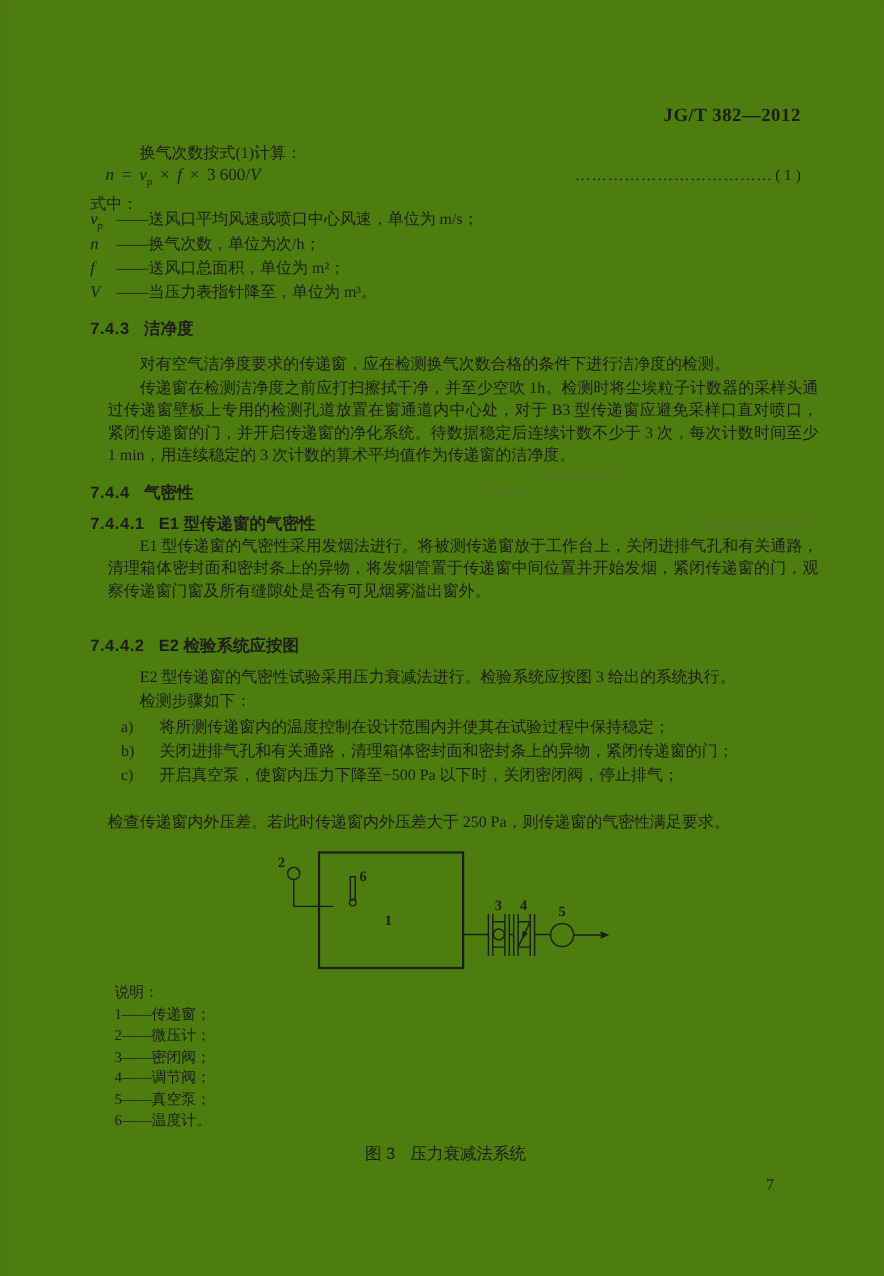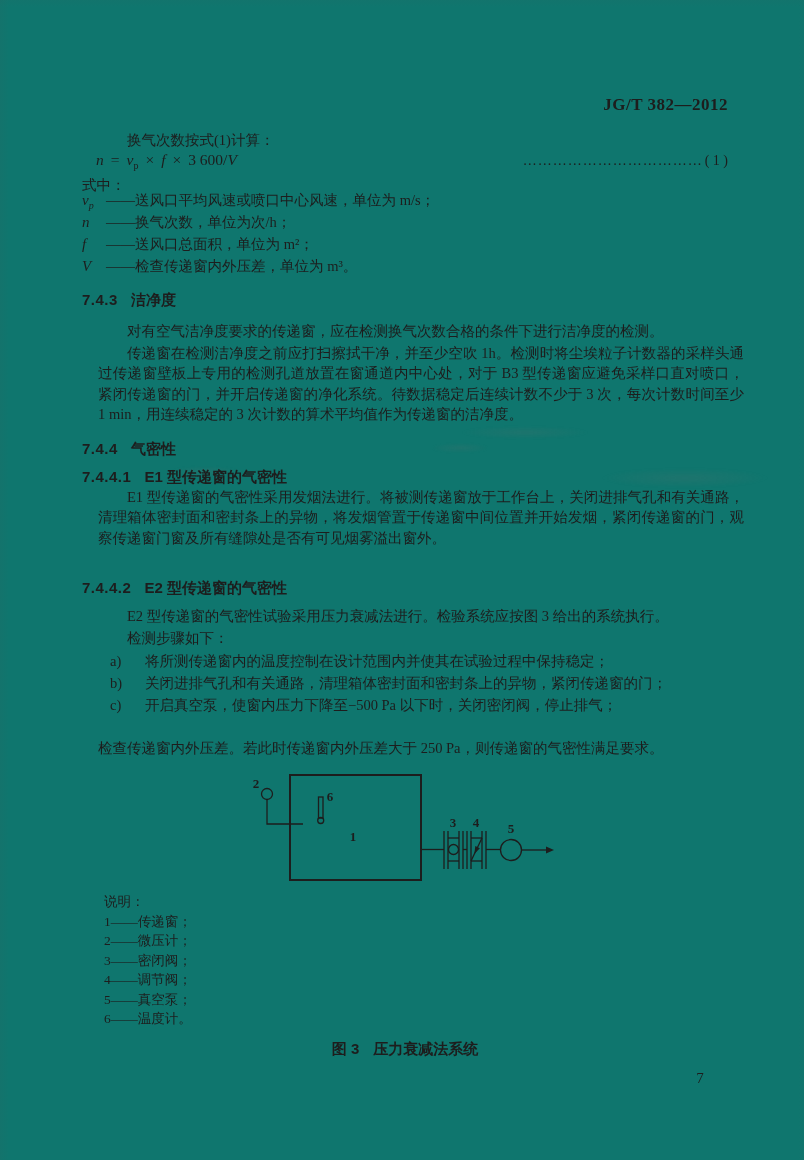--- a/index.html
+++ b/index.html
@@ -1,19 +1,19 @@
 <!DOCTYPE html>
 <html><head>
 <meta charset="utf-8">
 <style>
   html,body{margin:0;padding:0;background:#e9e9e7;}
   .page{
     position:relative;
     width:804px;height:1160px;
-    background:#0f766e;
+    background:#4d7c0f;
     font-family:"Liberation Serif", serif;
     color:#1d1d1d;
     overflow:hidden;
   }
   .page::before{
     content:"";position:absolute;inset:0;pointer-events:none;
     background:
       linear-gradient(90deg, rgba(80,80,80,0.07), rgba(80,80,80,0) 9px),
       linear-gradient(180deg, rgba(80,80,80,0.05), rgba(80,80,80,0) 7px),
       linear-gradient(270deg, rgba(80,80,80,0.04), rgba(80,80,80,0) 6px);
@@ -33,21 +33,21 @@
   .eqno{position:absolute;right:0;top:2px;font-size:14px;}
   .dots{letter-spacing:1px;margin-right:2px;}
   .where{top:176px;font-size:14.5px;}
   .defs{top:189px;font-size:14.5px;}
   .def-row{height:22px;line-height:22px;}
   .sym{display:inline-block;width:24px;font-style:italic;font-size:15px;}
   .steps{top:650px;font-size:14.5px;}
   .step{height:22px;line-height:22px;padding-left:28px;font-family:Liberation Serif, serif;}
   .slabel{display:inline-block;width:35px;}
   .legend{left:104px;top:892px;font-size:13.5px;line-height:19.5px;}
-  .caption{top:1040px;text-align:center;font-family:"Liberation Sans","DejaVu Sans",sans-serif;font-weight:700;font-size:15px;}
+  .caption{top:1040px;text-align:center;font-family:"Liberation Sans","DejaVu Sans",sans-serif;font-weight:400;font-size:15px;}
   .caption .cap-label{margin-right:14px;}
   .pagenum{left:688px;top:1070px;width:24px;text-align:center;font-size:15px;}
   .figure-svg{position:absolute;left:215px;top:760px;}
   .smudge{position:absolute;pointer-events:none;filter:blur(1px);
     background:radial-gradient(ellipse at center, rgba(110,110,110,0.16), rgba(110,110,110,0) 70%);}
 </style>
 </head>
 <body>
 
 <div class="page">
@@ -67,40 +67,40 @@
     <span class="math"><i>n</i><span class="op">=</span><i>v</i><sub>p</sub><span class="op">×</span><i>f</i><span class="op">×</span><span>3 600/</span><i>V</i></span>
     <span class="eqno"><span class="dots">………………………………</span><span>( 1 )</span></span>
   </div>
 
   <div class="blk where">式中：</div>
 
   <div class="blk defs">
     <div class="def-row"><span class="sym"><i>v</i><sub>p</sub></span><span>——</span><span>送风口平均风速或喷口中心风速，单位为 m/s；</span></div>
     <div class="def-row"><span class="sym"><i>n</i><sub></sub></span><span>——</span><span>换气次数，单位为次/h；</span></div>
     <div class="def-row"><span class="sym"><i>f</i><sub></sub></span><span>——</span><span>送风口总面积，单位为 m²；</span></div>
-    <div class="def-row"><span class="sym"><i>V</i><sub></sub></span><span>——</span><span>检查传递窗内外压差，单位为 m³。</span></div>
+    <div class="def-row"><span class="sym"><i>V</i><sub></sub></span><span>——</span><span>当压力表指针降至，单位为 m³。</span></div>
   </div>
 
   <div class="blk h" style="top:290px;">
     <span class="hnum">7.4.3</span><span>洁净度</span>
   </div>
   <div class="blk para indent" style="top:321px;">对有空气洁净度要求的传递窗，应在检测换气次数合格的条件下进行洁净度的检测。</div>
   <div class="blk para indent" style="top:343px;">传递窗在检测洁净度之前应打扫擦拭干净，并至少空吹 1h。检测时将尘埃粒子计数器的采样头通过传递窗壁板上专用的检测孔道放置在窗通道内中心处，对于 B3 型传递窗应避免采样口直对喷口，紧闭传递窗的门，并开启传递窗的净化系统。待数据稳定后连续计数不少于 3 次，每次计数时间至少 1 min，用连续稳定的 3 次计数的算术平均值作为传递窗的洁净度。</div>
 
   <div class="blk h" style="top:439px;">
     <span class="hnum">7.4.4</span><span>气密性</span>
   </div>
 
   <div class="blk h" style="top:467px;">
     <span class="hnum">7.4.4.1</span><span>E1 型传递窗的气密性</span>
   </div>
   <div class="blk para indent" style="top:487px;">E1 型传递窗的气密性采用发烟法进行。将被测传递窗放于工作台上，关闭进排气孔和有关通路，清理箱体密封面和密封条上的异物，将发烟管置于传递窗中间位置并开始发烟，紧闭传递窗的门，观察传递窗门窗及所有缝隙处是否有可见烟雾溢出窗外。</div>
 
   <div class="blk h" style="top:578px;">
-    <span class="hnum">7.4.4.2</span><span>E2 型传递窗的气密性</span>
+    <span class="hnum">7.4.4.2</span><span>E2 检验系统应按图</span>
   </div>
   <div class="blk para indent" style="top:606px;">E2 型传递窗的气密性试验采用压力衰减法进行。检验系统应按图 3 给出的系统执行。</div>
   <div class="blk para indent" style="top:628px;">检测步骤如下：</div>
 
   <div class="blk steps">
     <div class="step"><span class="slabel">a)</span><span>将所测传递窗内的温度控制在设计范围内并使其在试验过程中保持稳定；</span></div>
     <div class="step"><span class="slabel">b)</span><span>关闭进排气孔和有关通路，清理箱体密封面和密封条上的异物，紧闭传递窗的门；</span></div>
     <div class="step"><span class="slabel">c)</span><span>开启真空泵，使窗内压力下降至−500 Pa 以下时，关闭密闭阀，停止排气；</span></div>
   </div>
 

